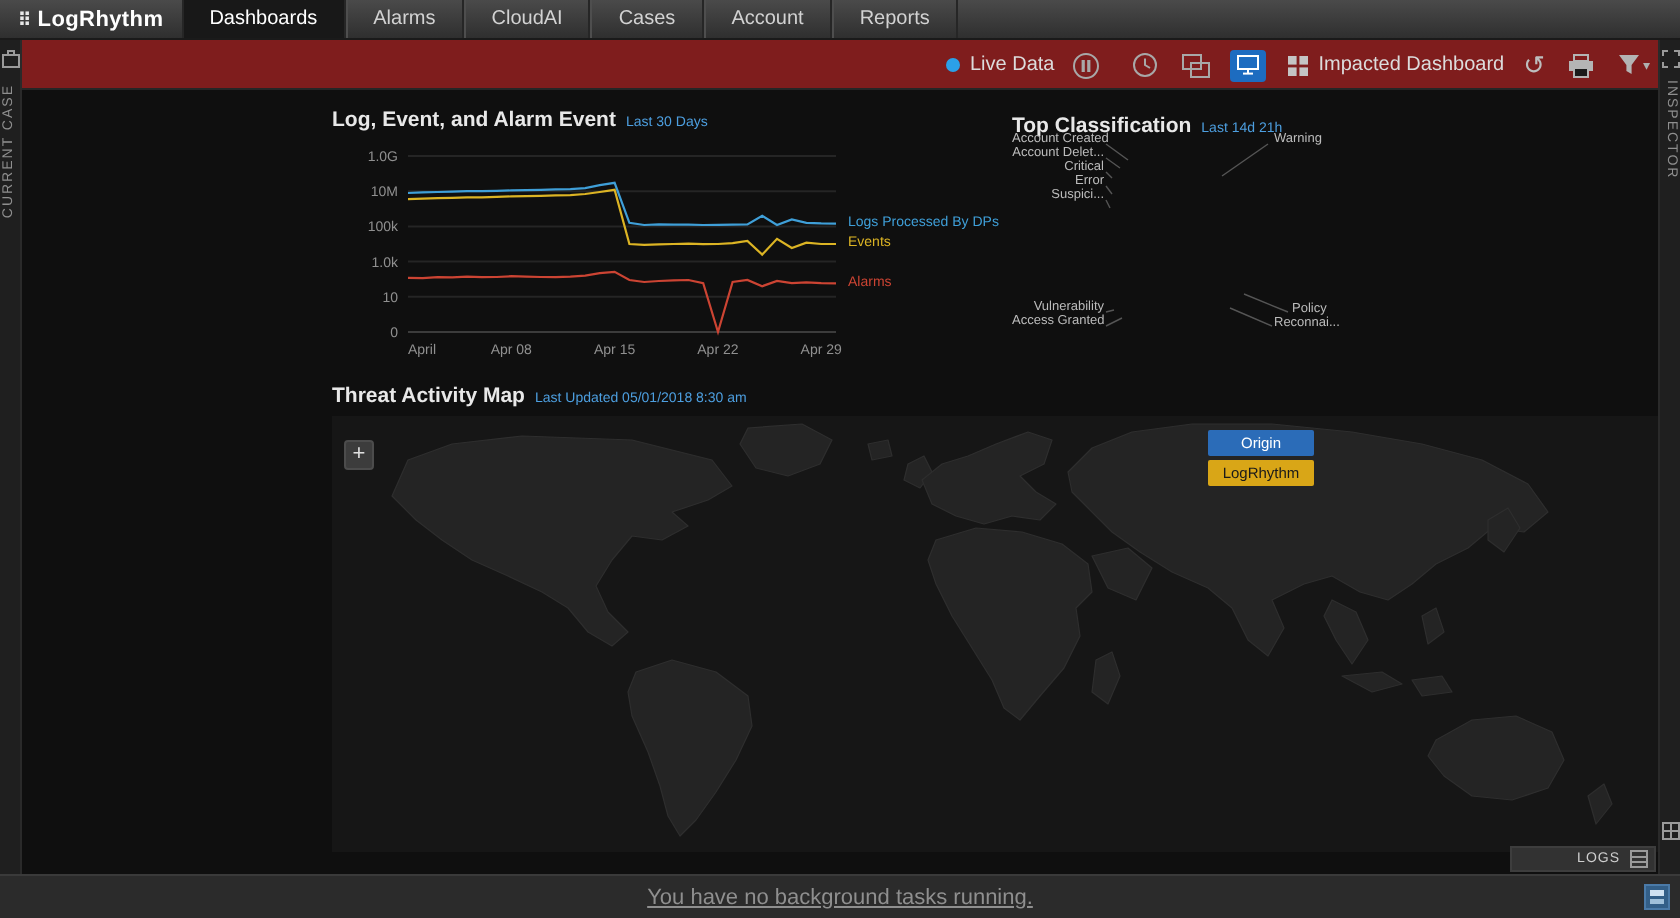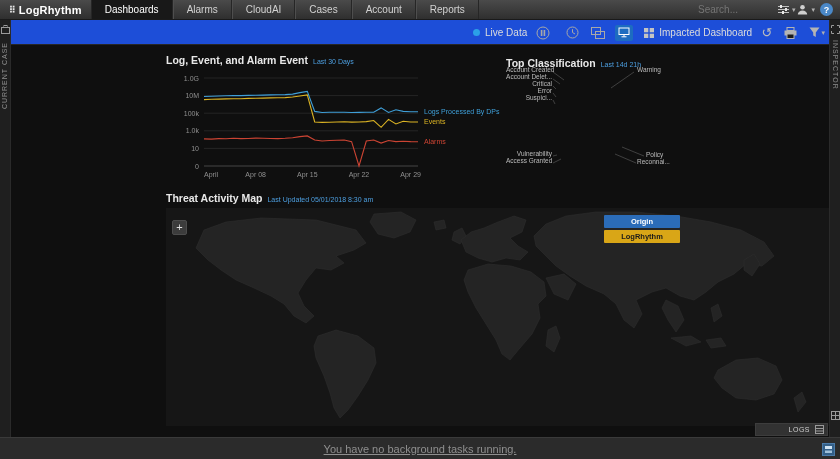--- a/index.html
+++ b/index.html
@@ -34,21 +34,21 @@
   .strip-icon { position:absolute; left:1px; top:3px; width:9px; height:12px;
                 display:flex; align-items:center; justify-content:center; }
   .strip-icon.bottom { top:auto; bottom:16px; }
   .v-label { position:absolute; left:1px; top:22px; writing-mode:vertical-rl;
              transform:rotate(180deg); font-size:7px; color:#8f8f8f; letter-spacing:1px;
              white-space:nowrap; }
   .strip.right .v-label { transform:none; top:20px; left:2px; }
 
   
   .toolbar { position:absolute; left:11px; right:11px; top:20px; height:25px;
-             background:#1d4ed8; border-bottom:1px solid #262626; z-index:3; }
+             background:#7f1d1d; border-bottom:1px solid #262626; z-index:3; }
   .tb-center { position:absolute; left:462px; top:0; height:25px; display:flex;
                align-items:center; color:#dcdcdc; font-size:10px; }
   .tb-center .lbl { margin-left:5px; }
   .dot { width:7px; height:7px; border-radius:50%; background:#2ba0e8; }
   .tb-ic { display:flex; align-items:center; justify-content:center; }
   .mon-active { width:18px; height:16px; border-radius:2px; background:#1d6cc0;
                 display:flex; align-items:center; justify-content:center; }
   .tb-right { position:absolute; right:4px; top:0; height:25px; display:flex;
               align-items:center; gap:12px; }
   .undo-glyph { color:#bdbdbd; font-size:13px; line-height:13px; }
@@ -67,22 +67,22 @@
   .dlab { position:absolute; font-size:6.5px; color:#bcbcbc; line-height:7px; white-space:nowrap; }
   .cl-l { left:0; width:46px; text-align:right; }
   #donut-svg { position:absolute; left:16px; top:13px; }
   #donut-leads { position:absolute; left:0; top:0; pointer-events:none; }
 
   .map-panel { position:absolute; left:155px; top:143px; right:0; }
   .map-canvas { position:relative; margin-top:2px; height:218px; background:#161616;
                 overflow:hidden; }
   .map-canvas svg.world { position:absolute; inset:0; }
   .legend { position:absolute; left:438px; top:7px; display:flex; flex-direction:column; gap:2px; }
-  .legend-btn { width:76px; height:13px; font-size:7.5px; display:flex; align-items:center;
-                justify-content:center; border-radius:1px; cursor:default;font-weight:bold; }
+  .legend-btn { width:53px; height:13px; font-size:7.5px; display:flex; align-items:center;
+                justify-content:center; border-radius:1px; cursor:default; }
   .zoom-btn { position:absolute; left:6px; top:12px; width:15px; height:15px; background:#3c3c3c;
               border:1px solid #4c4c4c; color:#e0e0e0; font-size:11px; line-height:13px;
               text-align:center; border-radius:2px; }
 
   .logs-tray { position:absolute; right:1px; bottom:1px; width:73px; height:13px;
                background:#323232; border:1px solid #3d3d3d; display:flex; align-items:center;
                justify-content:flex-end; gap:5px; padding-right:3px; }
   .logs-tray span { font-size:7px; color:#cfcfcf; letter-spacing:.5px; }
 
   
@@ -112,46 +112,20 @@
   <div class="tab">
       <span>Cases</span>
     </div>
   <div class="tab">
       <span>Account</span>
     </div>
   <div class="tab">
       <span>Reports</span>
     </div>
   <div class="tb-spacer"></div>
-  <div class="search-wrap">
-    <input class="search-input" placeholder="Search..." style="">
-    <span class="mini-ic">
-      <svg width="11" height="9" viewBox="0 0 11 9">
-          <g stroke="#c0c0c0" stroke-width="1">
-            <line x1="0" y1="1.5" x2="11" y2="1.5"></line>
-            <line x1="0" y1="4.5" x2="11" y2="4.5"></line>
-            <line x1="0" y1="7.5" x2="11" y2="7.5"></line>
-          </g>
-          <g fill="#e8e8e8">
-            <rect x="2" y="0" width="2" height="3"></rect>
-            <rect x="7" y="3" width="2" height="3"></rect>
-            <rect x="4" y="6" width="2" height="3"></rect>
-          </g>
-        </svg>
-    </span>
-    <span class="caret">▾</span>
-    <span class="mini-ic">
-      <svg width="11" height="11" viewBox="0 0 11 11">
-          <circle cx="5.5" cy="3.2" r="2.3" fill="#cfcfcf"></circle>
-          <path d="M0.8,10.5 a4.7,4 0 0 1 9.4,0 Z" fill="#cfcfcf"></path>
-        </svg>
-    </span>
-    <span class="caret">▾</span>
-    <span class="help-circle">?</span>
-  </div>
 </div>
 
 <div class="strip left">
   <span class="strip-icon">
     <svg width="9" height="9" viewBox="0 0 9 9">
         <rect x="0.5" y="2.5" width="8" height="6" fill="none" stroke="#9a9a9a"></rect>
         <rect x="3" y="0.5" width="3" height="2" fill="none" stroke="#9a9a9a"></rect>
       </svg>
   </span>
   <span class="v-label">CURRENT CASE</span>

